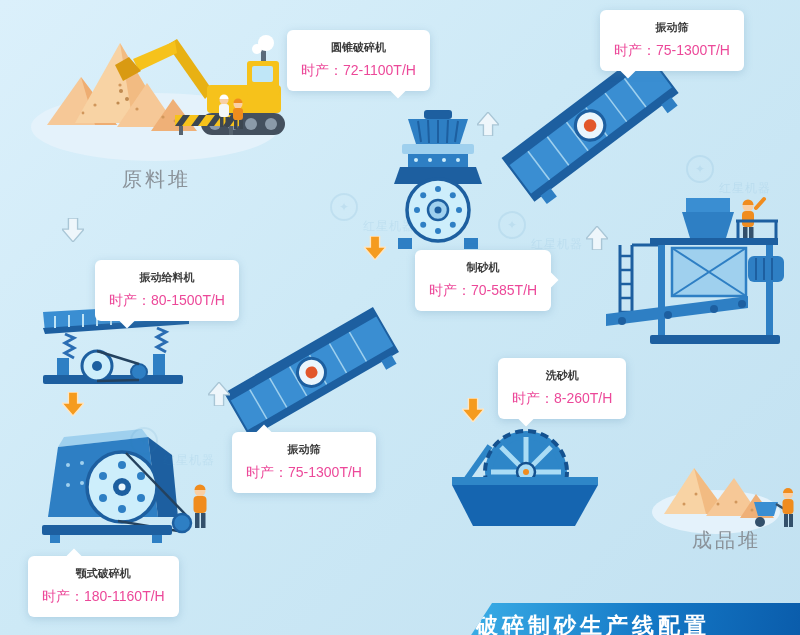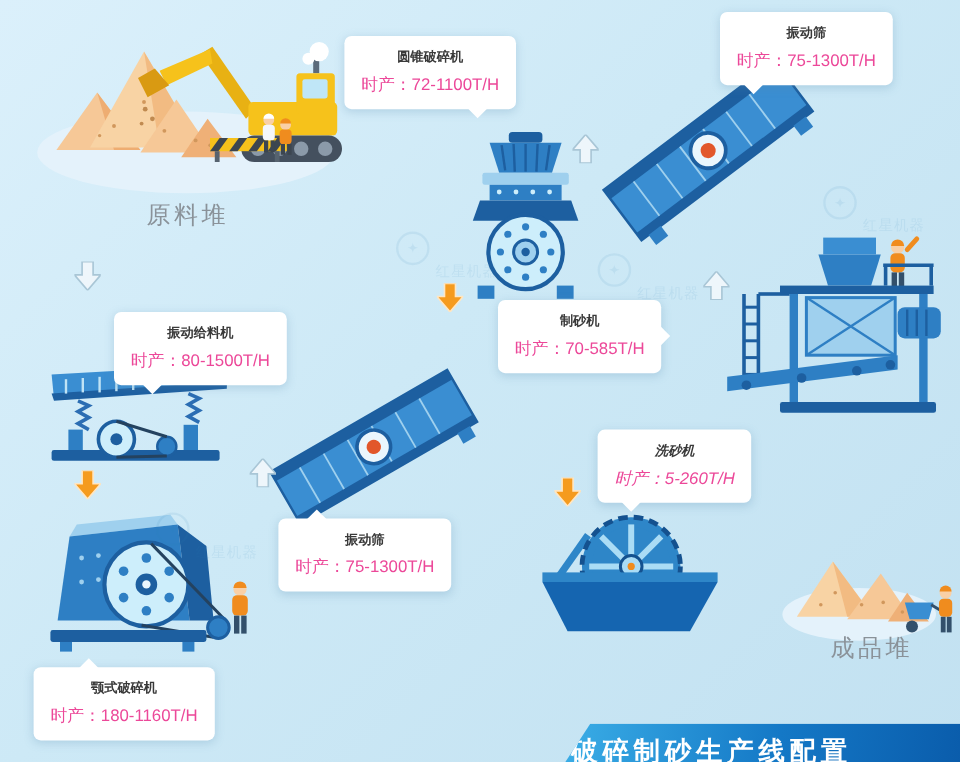--- a/index.html
+++ b/index.html
@@ -167,23 +167,23 @@
     <div class="c">时产：70-585T/H</div>
     <div class="tail" style="right:-5px;top:24px;"></div>
   </div>
 
   <div class="callout" style="left:232px;top:432px;">
     <div class="t">振动筛</div>
     <div class="c">时产：75-1300T/H</div>
     <div class="tail" style="left:26px;top:-5px;"></div>
   </div>
 
-  <div class="callout" style="left:498px;top:358px;font-style:italic;">
+  <div class="callout" style="left:498px;top:358px;">
     <div class="t">洗砂机</div>
-    <div class="c">时产：5-260T/H</div>
+    <div class="c">时产：8-260T/H</div>
     <div class="tail" style="left:22px;bottom:-5px;"></div>
   </div>
 
   <div class="callout" style="left:28px;top:556px;">
     <div class="t">颚式破碎机</div>
     <div class="c">时产：180-1160T/H</div>
     <div class="tail" style="left:40px;top:-5px;"></div>
   </div>
 
   <div class="m" style="left:35px;top:282px;width:180px;height:110px;">

